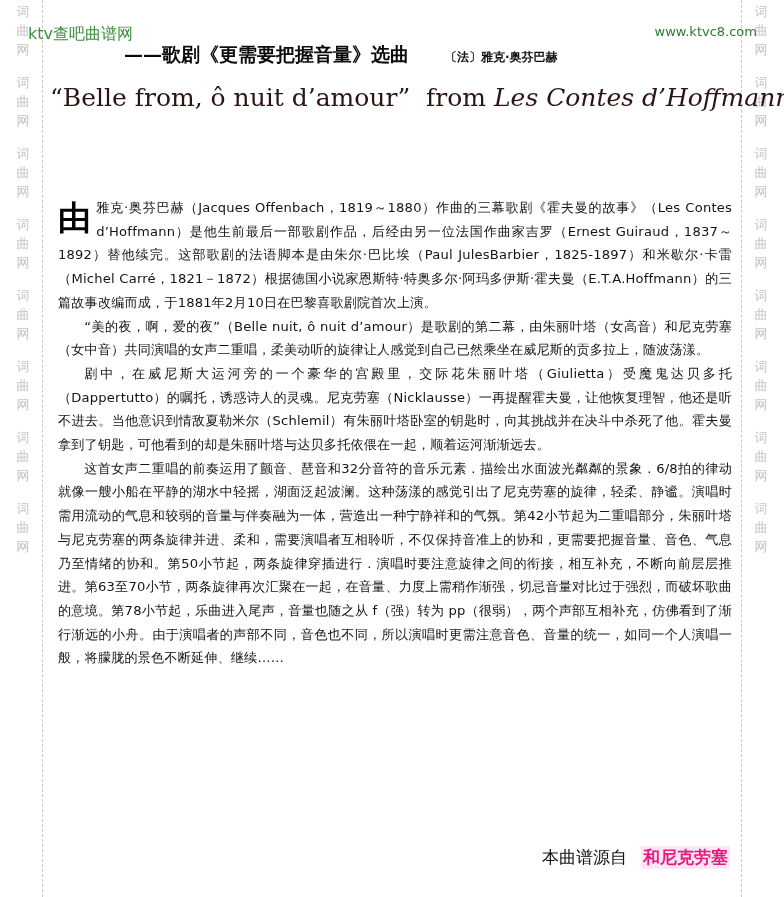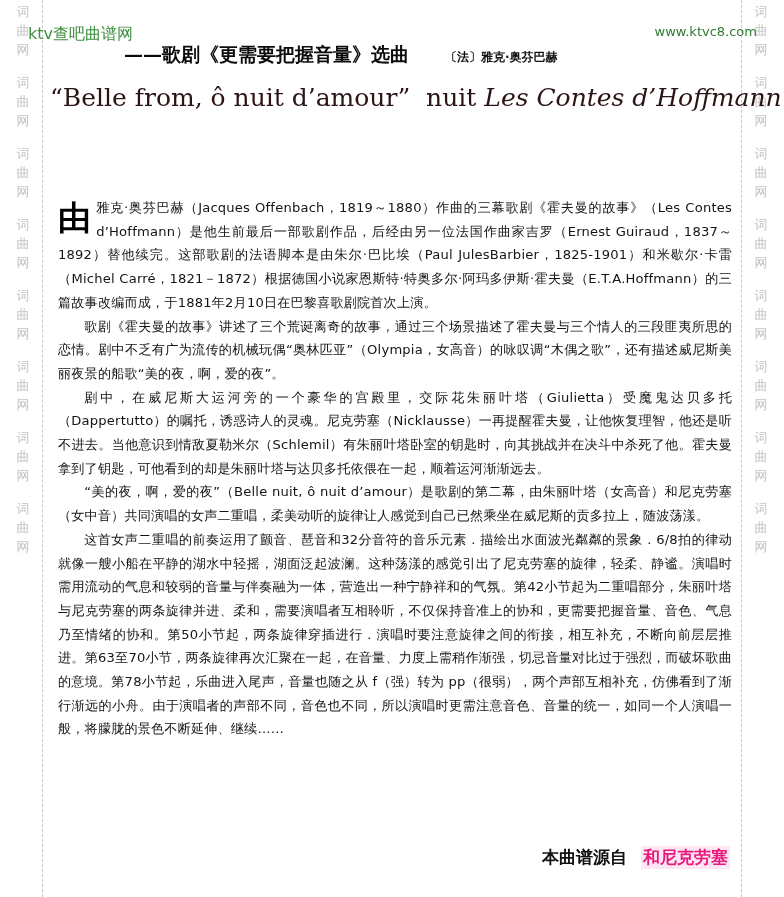--- a/index.html
+++ b/index.html
@@ -178,21 +178,21 @@
   .footer {
     position: absolute;
     right: 54px;
     bottom: 28px;
     display: flex;
     align-items: center;
     gap: 14px;
   }
   .footer-label {
     font-family: "DejaVu Sans", "Liberation Sans", sans-serif;
-    font-weight: bold;
+    font-weight: normal;
     font-size: 17px;
     color: #111;
     white-space: nowrap;
   }
   .footer-brand {
     font-family: "DejaVu Sans", "Liberation Sans", sans-serif;
     font-weight: bold;
     font-size: 17px;
     color: #e8197d;
     white-space: nowrap;
@@ -300,28 +300,27 @@
   <div class="banner">
     <div class="banner-left">ktv查吧曲谱网</div>
     <div class="banner-right">www.ktvc8.com</div>
   </div>
 
   <div class="titleblock">
     <div class="subtitle-row">
       <div class="subtitle">——歌剧《更需要把握音量》选曲</div>
       <div class="composer">〔法〕雅克·奥芬巴赫</div>
     </div>
-    <div class="french-title"><span>“Belle from, ô nuit d’amour”</span>&nbsp; <span class="fromword">nuit</span> <span class="work">Les Contes d’Hoffmann</span></div>
+    <div class="french-title"><span>“Belle from, ô nuit d’amour”</span>&nbsp; <span class="fromword">from</span> <span class="work">Les Contes d’Hoffmann</span></div>
   </div>
 
   <div class="body" id="body-copy">
-      <p class="para first"><span class="dropcap">由</span><span>雅克·奥芬巴赫（Jacques Offenbach，1819～1880）作曲的三幕歌剧《霍夫曼的故事》（Les Contes d’Hoffmann）是他生前最后一部歌剧作品，后经由另一位法国作曲家吉罗（Ernest Guiraud，1837～1892）替他续完。这部歌剧的法语脚本是由朱尔·巴比埃（Paul JulesBarbier，1825-1901）和米歇尔·卡雷（Michel Carré，1821－1872）根据德国小说家恩斯特·特奥多尔·阿玛多伊斯·霍夫曼（E.T.A.Hoffmann）的三篇故事改编而成，于1881年2月10日在巴黎喜歌剧院首次上演。</span></p>
-      <p class="para"><span>歌剧《霍夫曼的故事》讲述了三个荒诞离奇的故事，通过三个场景描述了霍夫曼与三个情人的三段匪夷所思的恋情。剧中不乏有广为流传的机械玩偶“奥林匹亚”（Olympia，女高音）的咏叹调“木偶之歌”，还有描述威尼斯美丽夜景的船歌“美的夜，啊，爱的夜”。</span></p>
+      <p class="para first"><span class="dropcap">由</span><span>雅克·奥芬巴赫（Jacques Offenbach，1819～1880）作曲的三幕歌剧《霍夫曼的故事》（Les Contes d’Hoffmann）是他生前最后一部歌剧作品，后经由另一位法国作曲家吉罗（Ernest Guiraud，1837～1892）替他续完。这部歌剧的法语脚本是由朱尔·巴比埃（Paul JulesBarbier，1825-1897）和米歇尔·卡雷（Michel Carré，1821－1872）根据德国小说家恩斯特·特奥多尔·阿玛多伊斯·霍夫曼（E.T.A.Hoffmann）的三篇故事改编而成，于1881年2月10日在巴黎喜歌剧院首次上演。</span></p>
+      <p class="para"><span>“美的夜，啊，爱的夜”（Belle nuit, ô nuit d’amour）是歌剧的第二幕，由朱丽叶塔（女高音）和尼克劳塞（女中音）共同演唱的女声二重唱，柔美动听的旋律让人感觉到自己已然乘坐在威尼斯的贡多拉上，随波荡漾。</span></p>
       <p class="para"><span>剧中，在威尼斯大运河旁的一个豪华的宫殿里，交际花朱丽叶塔（Giulietta）受魔鬼达贝多托（Dappertutto）的嘱托，诱惑诗人的灵魂。尼克劳塞（Nicklausse）一再提醒霍夫曼，让他恢复理智，他还是听不进去。当他意识到情敌夏勒米尔（Schlemil）有朱丽叶塔卧室的钥匙时，向其挑战并在决斗中杀死了他。霍夫曼拿到了钥匙，可他看到的却是朱丽叶塔与达贝多托依偎在一起，顺着运河渐渐远去。</span></p>
-      <p class="para"><span>“美的夜，啊，爱的夜”（Belle nuit, ô nuit d’amour）是歌剧的第二幕，由朱丽叶塔（女高音）和尼克劳塞（女中音）共同演唱的女声二重唱，柔美动听的旋律让人感觉到自己已然乘坐在威尼斯的贡多拉上，随波荡漾。</span></p>
       <p class="para"><span>这首女声二重唱的前奏运用了颤音、琶音和32分音符的音乐元素．描绘出水面波光粼粼的景象．6/8拍的律动就像一艘小船在平静的湖水中轻摇，湖面泛起波澜。这种荡漾的感觉引出了尼克劳塞的旋律，轻柔、静谧。演唱时需用流动的气息和较弱的音量与伴奏融为一体，营造出一种宁静祥和的气氛。第42小节起为二重唱部分，朱丽叶塔与尼克劳塞的两条旋律并进、柔和，需要演唱者互相聆听，不仅保持音准上的协和，更需要把握音量、音色、气息乃至情绪的协和。第50小节起，两条旋律穿插进行．演唱时要注意旋律之间的衔接，相互补充，不断向前层层推进。第63至70小节，两条旋律再次汇聚在一起，在音量、力度上需稍作渐强，切忌音量对比过于强烈，而破坏歌曲的意境。第78小节起，乐曲进入尾声，音量也随之从 f（强）转为 pp（很弱），两个声部互相补充，仿佛看到了渐行渐远的小舟。由于演唱者的声部不同，音色也不同，所以演唱时更需注意音色、音量的统一，如同一个人演唱一般，将朦胧的景色不断延伸、继续……</span></p>
     </div>
 
   <div class="footer">
     <span class="footer-label">本曲谱源自</span>
     <span class="footer-brand">和尼克劳塞</span>
   </div>
 
 </div>
 

